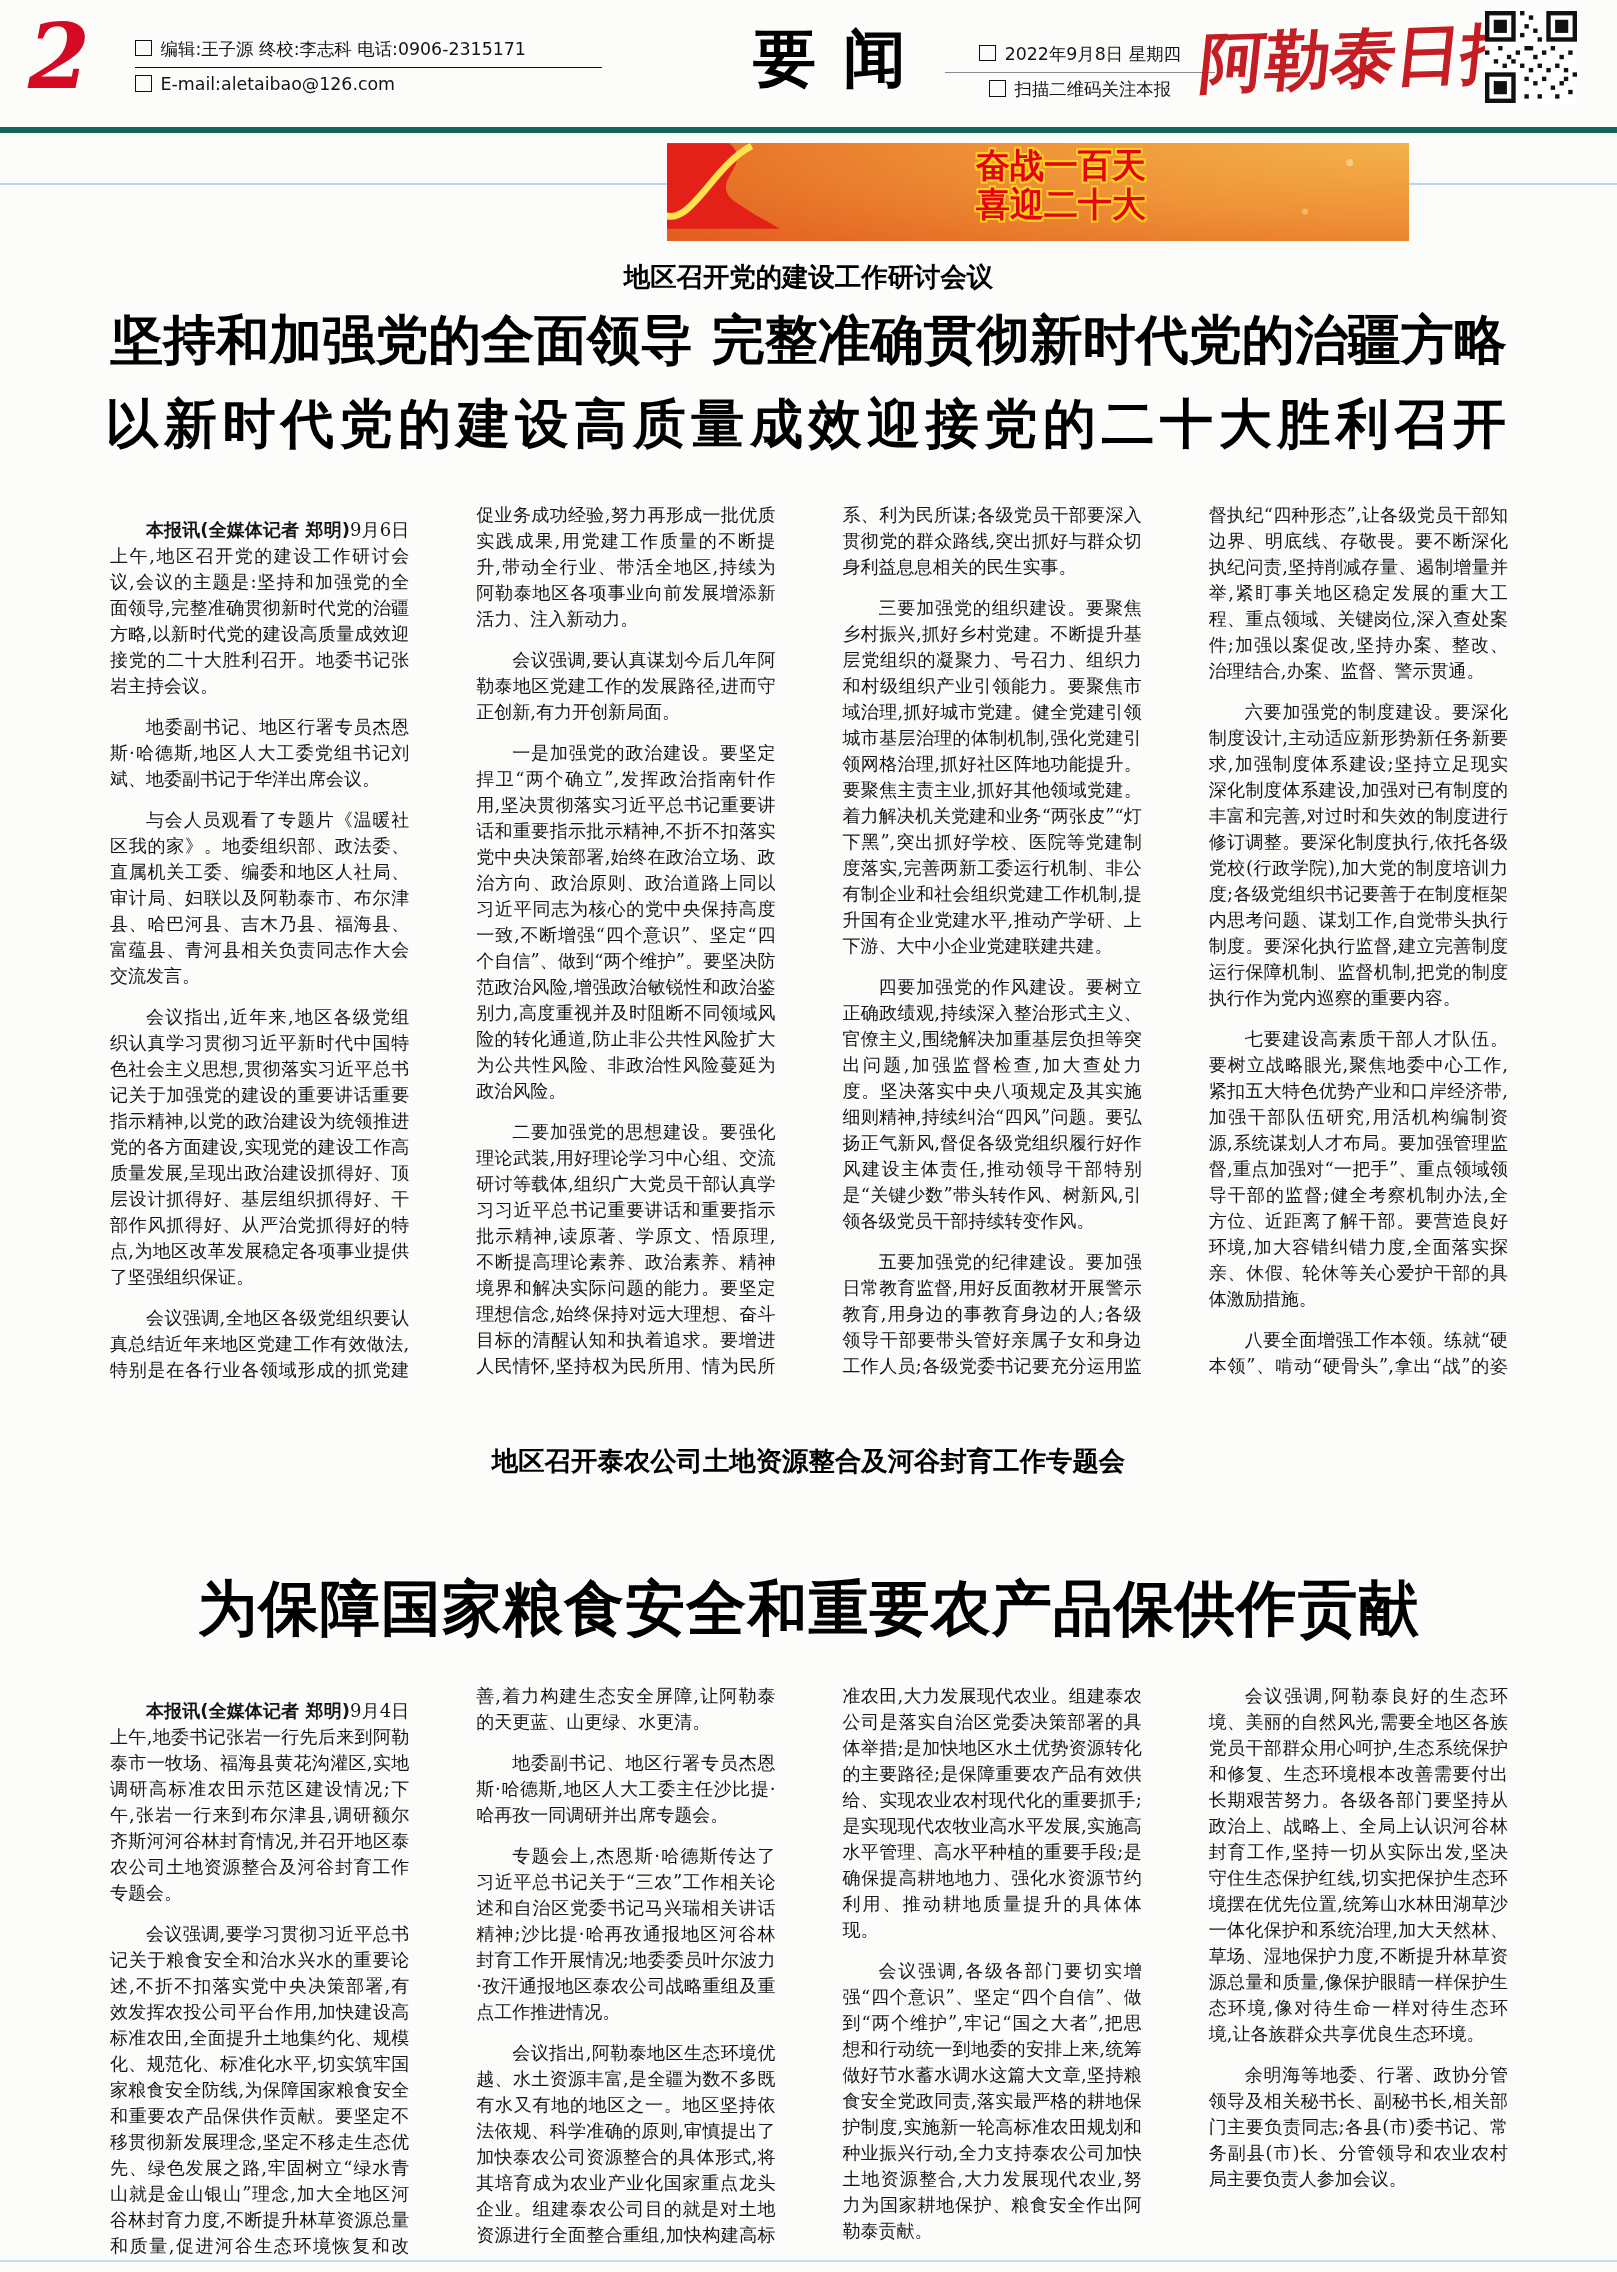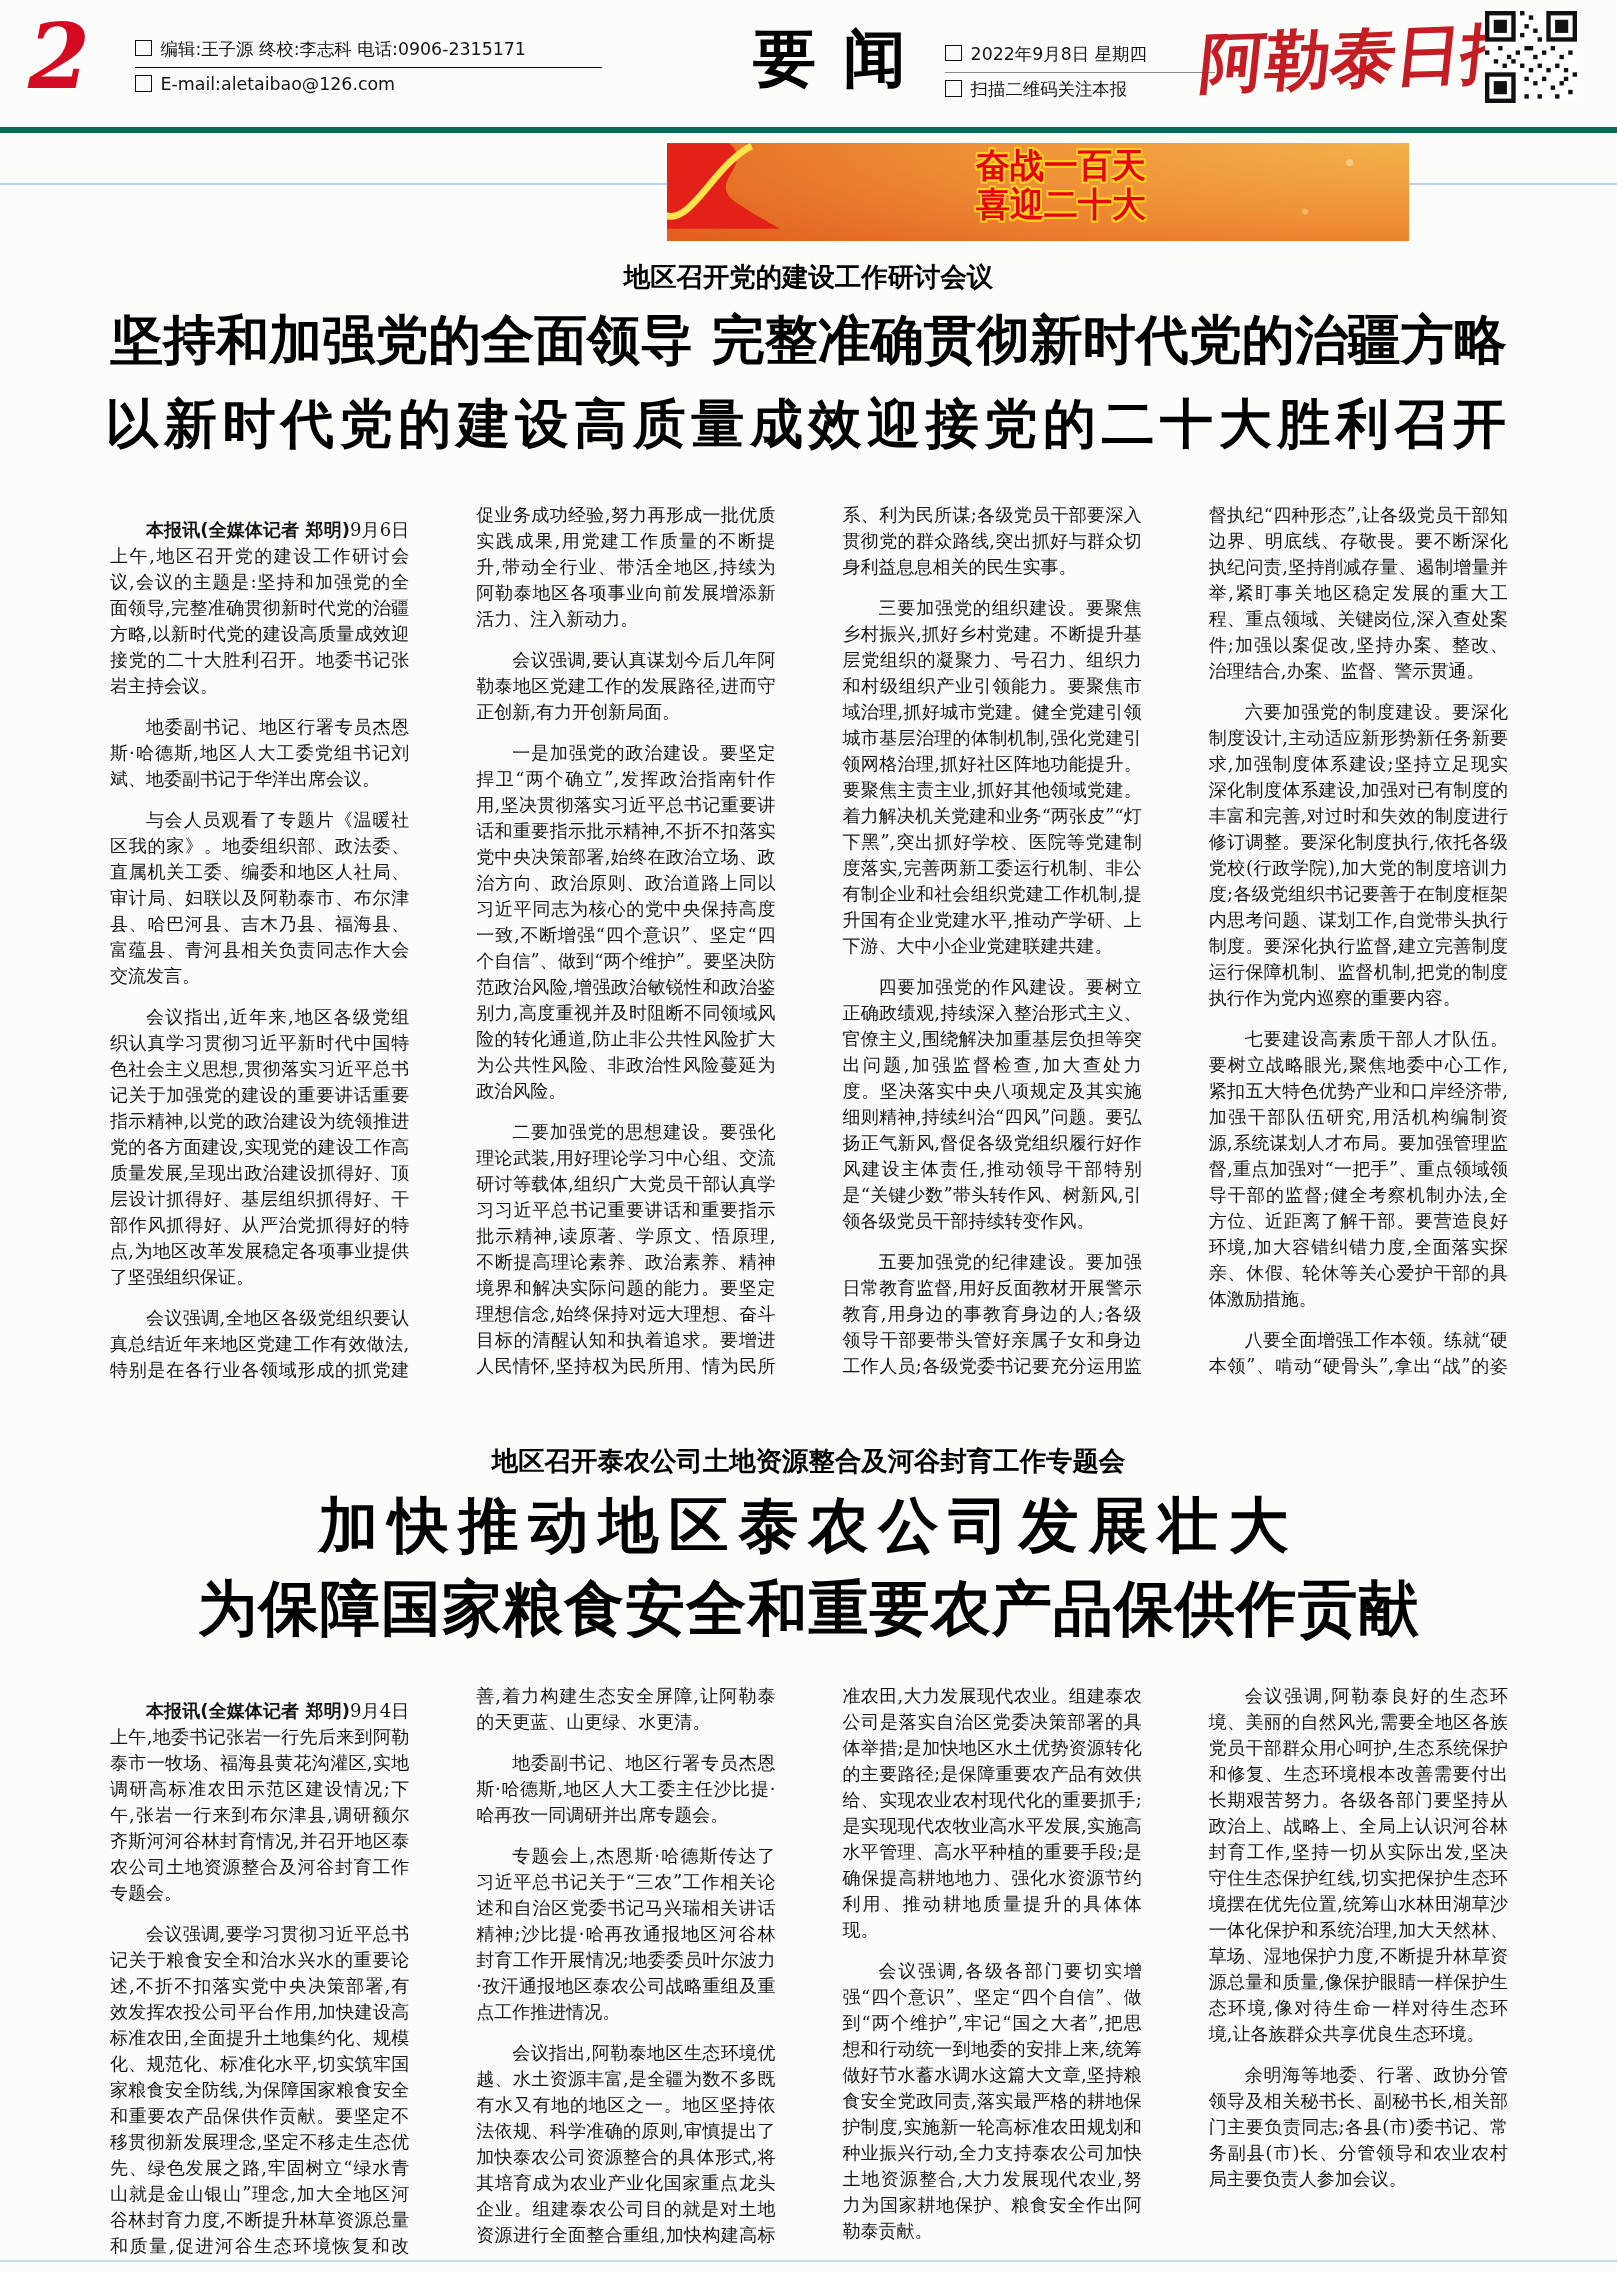--- a/index.html
+++ b/index.html
@@ -11,21 +11,21 @@
   .page-number{position:absolute;left:28px;top:12.4px;font-family:"DejaVu Serif",serif;
                font-style:italic;font-weight:900;font-size:89px;line-height:1;color:#d30a21;}
   .editor-block{position:absolute;left:135px;top:39px;width:467px;
                 font-family:"DejaVu Sans","Liberation Sans",sans-serif;font-size:17.4px;line-height:1.2;}
   .hline{border:none;border-top:1.7px solid #111;margin:6.8px 0;}
   .hline.gray{border-top-color:#8a8a8a;}
   .sq{display:inline-block;width:14.6px;height:14.6px;border:1.7px solid #111;margin-right:9px;vertical-align:-1.1px;}
   .section-title{position:absolute;left:753px;top:27px;font-family:"DejaVu Sans",sans-serif;
                  font-weight:900;font-size:63px;letter-spacing:27px;line-height:1;color:#000;}
   .date-block{position:absolute;left:945px;top:44px;width:270px;
-              font-family:"DejaVu Sans","Liberation Sans",sans-serif;font-size:17.4px;line-height:1.2;}
+              font-family:"DejaVu Sans","Liberation Sans",sans-serif;font-size:17.4px;line-height:1.2;text-align:center;}
   .masthead{position:absolute;left:1201px;top:17px;font-weight:900;font-size:65px;line-height:1.25;
             color:#c41e24;transform:skewX(-8deg) rotate(-2deg);letter-spacing:0px;
             font-family:"DejaVu Serif",serif;}
   .qr{position:absolute;left:1485px;top:11.3px;width:92px;height:92px;}
 
   .green-bar{position:absolute;left:0;top:127px;width:1617px;height:6.2px;background:#10685a;}
   .blue-rule-top{position:absolute;left:0;top:183px;width:1617px;height:1.7px;background:#bdd4ec;}
   .blue-rule-bottom{position:absolute;left:0;top:2260px;width:1617px;height:1.7px;background:#c7d9ee;}
 
   
@@ -179,21 +179,20 @@
         <p>五要加强党的纪律建设。要加强日常教育监督,用好反面教材开展警示教育,用身边的事教育身边的人;各级领导干部要带头管好亲属子女和身边工作人员;各级党委书记要充分运用监督执纪“四种形态”,让各级党员干部知边界、明底线、存敬畏。要不断深化执纪问责,坚持削减存量、遏制增量并举,紧盯事关地区稳定发展的重大工程、重点领域、关键岗位,深入查处案件;加强以案促改,坚持办案、整改、治理结合,办案、监督、警示贯通。</p>
         <p>六要加强党的制度建设。要深化制度设计,主动适应新形势新任务新要求,加强制度体系建设;坚持立足现实深化制度体系建设,加强对已有制度的丰富和完善,对过时和失效的制度进行修订调整。要深化制度执行,依托各级党校(行政学院),加大党的制度培训力度;各级党组织书记要善于在制度框架内思考问题、谋划工作,自觉带头执行制度。要深化执行监督,建立完善制度运行保障机制、监督机制,把党的制度执行作为党内巡察的重要内容。</p>
         <p>七要建设高素质干部人才队伍。要树立战略眼光,聚焦地委中心工作,紧扣五大特色优势产业和口岸经济带,加强干部队伍研究,用活机构编制资源,系统谋划人才布局。要加强管理监督,重点加强对“一把手”、重点领域领导干部的监督;健全考察机制办法,全方位、近距离了解干部。要营造良好环境,加大容错纠错力度,全面落实探亲、休假、轮休等关心爱护干部的具体激励措施。</p>
         <p>八要全面增强工作本领。练就“硬本领”、啃动“硬骨头”,拿出“战”的姿态、“拼”的意识、“闯”的精神,练就过硬本领,创造过硬业绩,自觉担负起党和人民赋予的时代重任。</p>
         <p>刘乃军、马天宇、王君安、蓝盛新、赛力克·哈布肯、何天平、王赟、叶尔波力·孜汗等地区领导,地区检察分院党组主要负责同志;地委各部、委、办,地区各委、办、局、人民团体,各企事业单位,驻阿各单位党组织主要负责同志;地委组织部部务委员在主会场参加会议。</p>
         <p>会议以电视电话会议形式召开,县(市、景区)设分会场。</p>
       </div>
   </div>
 
   <div class="kicker" id="a2-kicker">地区召开泰农公司土地资源整合及河谷封育工作专题会</div>
-  <div class="headline" id="a2-h1">加快推动地区泰农公司发展壮大</div>
   <div class="headline" id="a2-h2">为保障国家粮食安全和重要农产品保供作贡献</div>
 
   <div class="body-cols" id="a2-body">
     <p><span class="lead-bold">本报讯(全媒体记者 郑明)</span><span>9月4日上午,地委书记张岩一行先后来到阿勒泰市一牧场、福海县黄花沟灌区,实地调研高标准农田示范区建设情况;下午,张岩一行来到布尔津县,调研额尔齐斯河河谷林封育情况,并召开地区泰农公司土地资源整合及河谷封育工作专题会。</span></p>
     <div>
         <p>会议强调,要学习贯彻习近平总书记关于粮食安全和治水兴水的重要论述,不折不扣落实党中央决策部署,有效发挥农投公司平台作用,加快建设高标准农田,全面提升土地集约化、规模化、规范化、标准化水平,切实筑牢国家粮食安全防线,为保障国家粮食安全和重要农产品保供作贡献。要坚定不移贯彻新发展理念,坚定不移走生态优先、绿色发展之路,牢固树立“绿水青山就是金山银山”理念,加大全地区河谷林封育力度,不断提升林草资源总量和质量,促进河谷生态环境恢复和改善,着力构建生态安全屏障,让阿勒泰的天更蓝、山更绿、水更清。</p>
         <p>地委副书记、地区行署专员杰恩斯·哈德斯,地区人大工委主任沙比提·哈再孜一同调研并出席专题会。</p>
         <p>专题会上,杰恩斯·哈德斯传达了习近平总书记关于“三农”工作相关论述和自治区党委书记马兴瑞相关讲话精神;沙比提·哈再孜通报地区河谷林封育工作开展情况;地委委员叶尔波力·孜汗通报地区泰农公司战略重组及重点工作推进情况。</p>
         <p>会议指出,阿勒泰地区生态环境优越、水土资源丰富,是全疆为数不多既有水又有地的地区之一。地区坚持依法依规、科学准确的原则,审慎提出了加快泰农公司资源整合的具体形式,将其培育成为农业产业化国家重点龙头企业。组建泰农公司目的就是对土地资源进行全面整合重组,加快构建高标准农田,大力发展现代农业。组建泰农公司是落实自治区党委决策部署的具体举措;是加快地区水土优势资源转化的主要路径;是保障重要农产品有效供给、实现农业农村现代化的重要抓手;是实现现代农牧业高水平发展,实施高水平管理、高水平种植的重要手段;是确保提高耕地地力、强化水资源节约利用、推动耕地质量提升的具体体现。</p>
         <p>会议强调,各级各部门要切实增强“四个意识”、坚定“四个自信”、做到“两个维护”,牢记“国之大者”,把思想和行动统一到地委的安排上来,统筹做好节水蓄水调水这篇大文章,坚持粮食安全党政同责,落实最严格的耕地保护制度,实施新一轮高标准农田规划和种业振兴行动,全力支持泰农公司加快土地资源整合,大力发展现代农业,努力为国家耕地保护、粮食安全作出阿勒泰贡献。</p>

